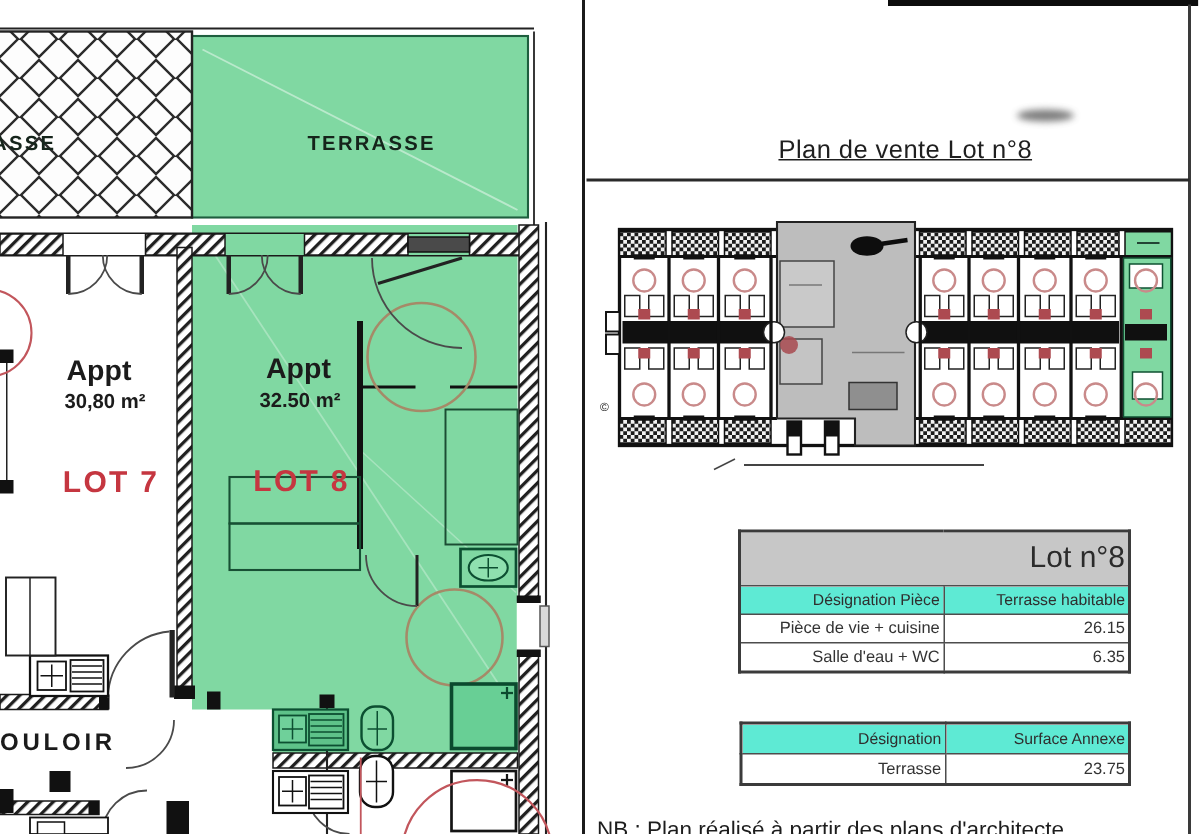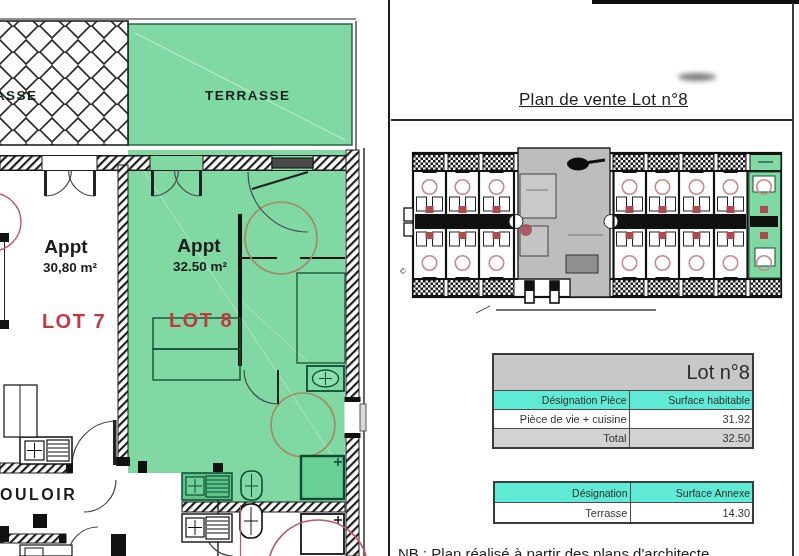--- a/index.html
+++ b/index.html
@@ -406,45 +406,45 @@
       <colgroup>
           <col style="width:136px">
           <col>
         </colgroup>
       <tbody>
           <tr class="title-row">
             <td colspan="2">Lot n°8</td>
           </tr>
       <tr class="head-row">
         <td>Désignation Pièce</td>
-        <td>Surface habitable</td>
+        <td>Terrasse habitable</td>
       </tr>
       <tr>
         <td>Pièce de vie + cuisine</td>
-        <td>31.92</td>
+        <td>26.15</td>
       </tr>
-      <tr class="total-row">
-        <td>Total</td>
-        <td>32.50</td>
+      <tr>
+        <td>Salle d'eau + WC</td>
+        <td>6.35</td>
       </tr>
     </tbody>
       </table>
 
     <table class="tbl tbl-annex">
       <colgroup>
           <col style="width:136px">
           <col>
         </colgroup>
       <tbody>
           <tr class="head-row">
         <td>Désignation</td>
         <td>Surface Annexe</td>
       </tr>
       <tr>
         <td>Terrasse</td>
-        <td>14.30</td>
+        <td>23.75</td>
       </tr>
     </tbody>
       </table>
 
     <div class="nb-note">NB : Plan réalisé à partir des plans d'architecte</div>
   </div>
 </div>
 
 </body></html>

